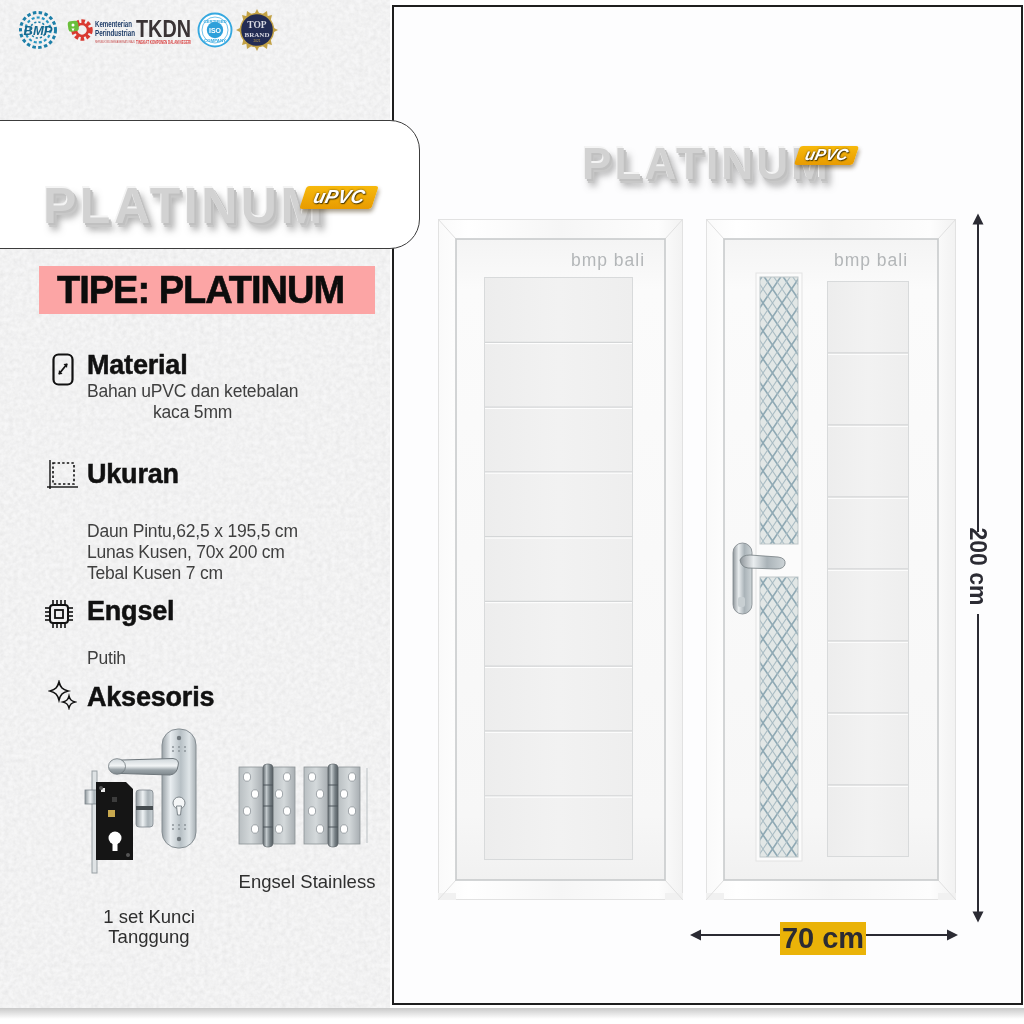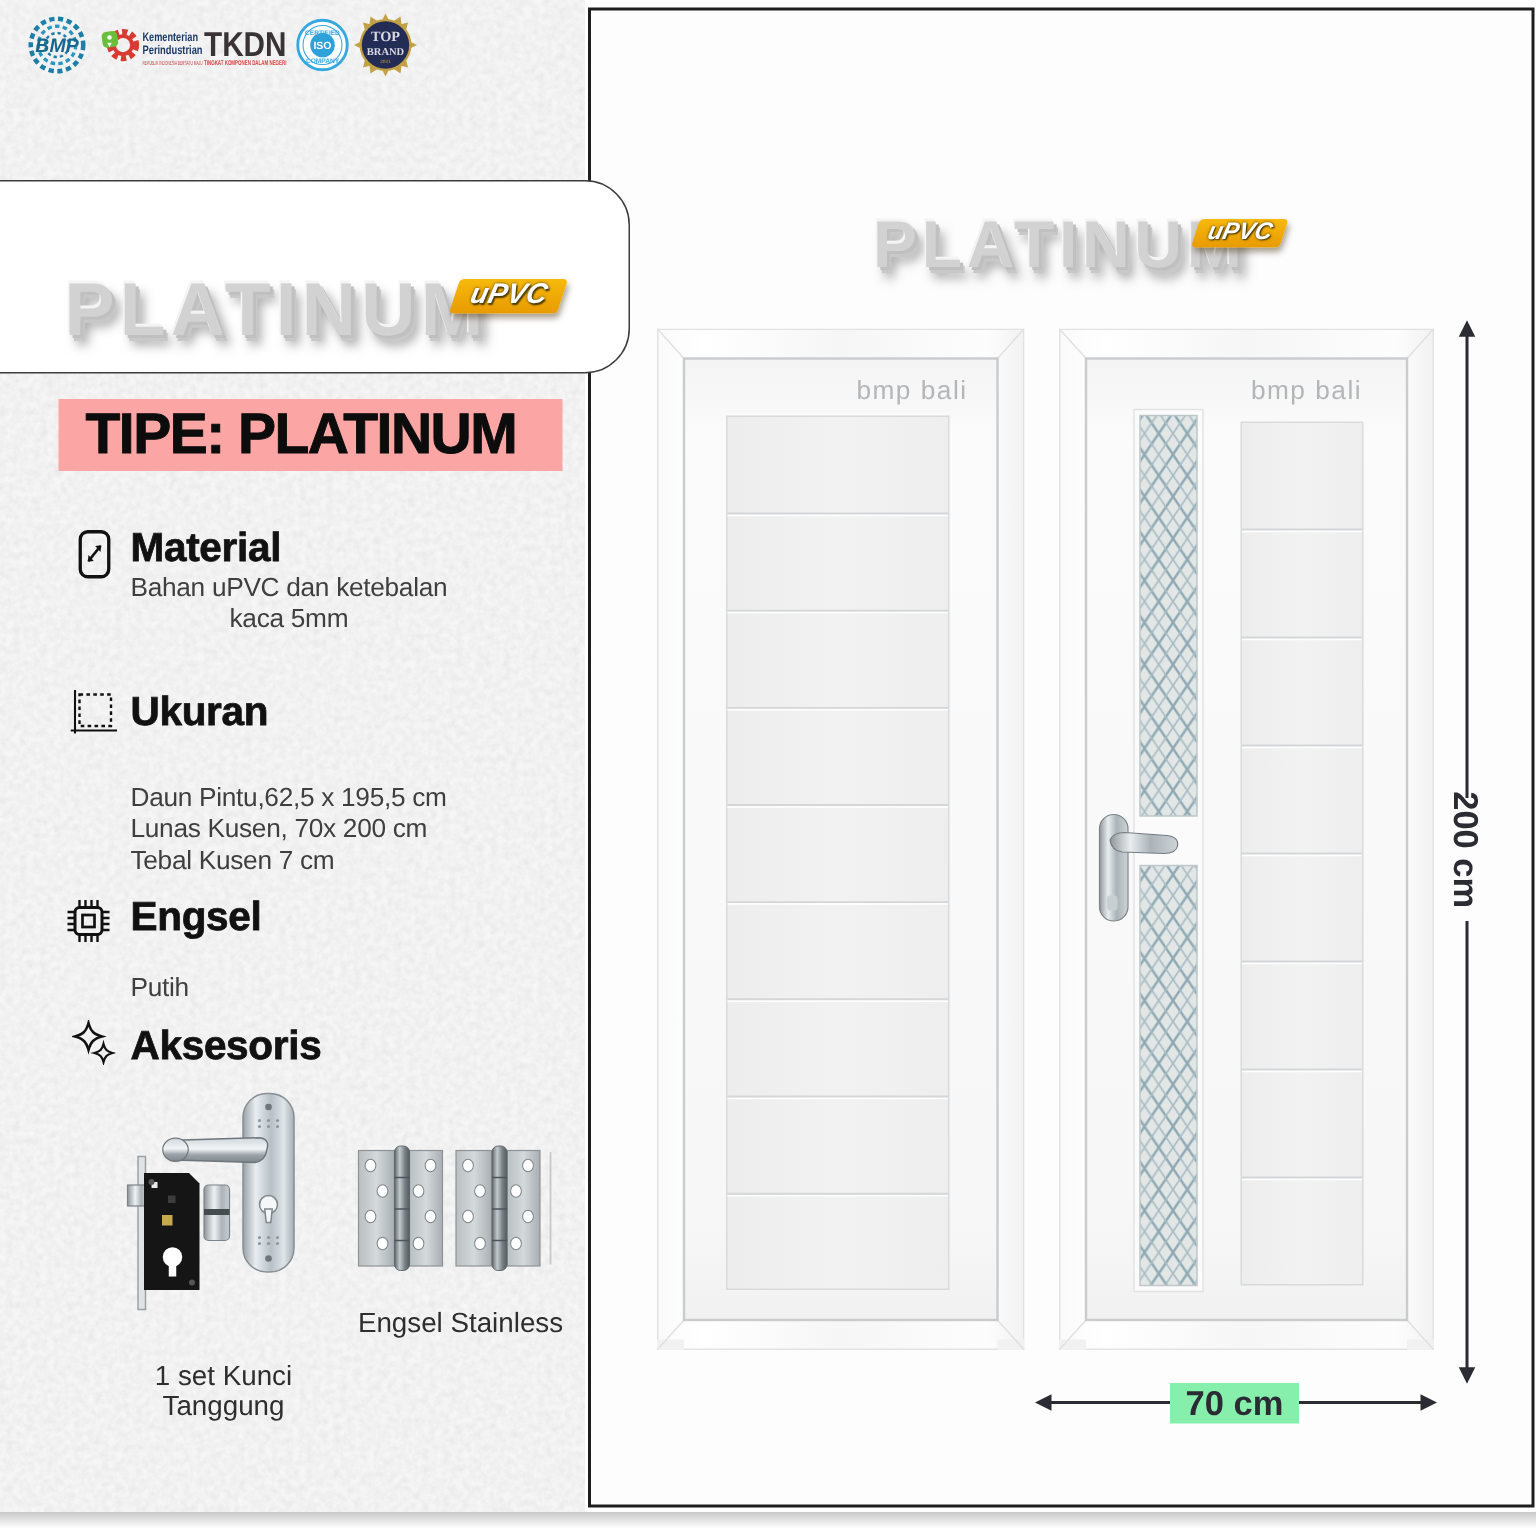--- a/index.html
+++ b/index.html
@@ -41,22 +41,22 @@
   .h2 { font-size:27px; font-weight:bold; color:#111; letter-spacing:-0.2px; -webkit-text-stroke:0.5px #111; }
   .body { font-size:17.5px; color:#3f3f3f; line-height:21px; letter-spacing:-0.2px; }
 
   #plat2 { left:582px; top:139px; font-size:44px; letter-spacing:3.1px; }
 
   .cap { font-size:18.5px; color:#2e2e2e; text-align:center; line-height:20px; white-space:nowrap; }
 
   #dimlabelv { left:927px; top:553px; width:100px; font-size:23px; font-weight:bold;
     color:#2b2b33; transform:rotate(90deg); transform-origin:center; text-align:center;
     white-space:nowrap; }
-  #dimlabelh { left:780px; top:922px; width:86px; font-size:23px; font-weight:bold;
-    color:#2b2b33; text-align:center; background:#86efac; }
+  #dimlabelh { left:780px; top:922px; width:86px; font-size:29px; font-weight:bold;
+    color:#2b2b33; text-align:center; background:#eab308; }
 </style>
 </head>
 <body>
 <div id="page">
   <div id="leftbg" class="abs"></div>
   <svg class="abs" style="left:0;top:0" width="390" height="1008">
     <filter id="paper" x="0" y="0" width="100%" height="100%">
       <feTurbulence type="fractalNoise" baseFrequency="0.22" numOctaves="3" seed="11"></feTurbulence>
       <feColorMatrix type="saturate" values="0"></feColorMatrix>
       <feComponentTransfer>

